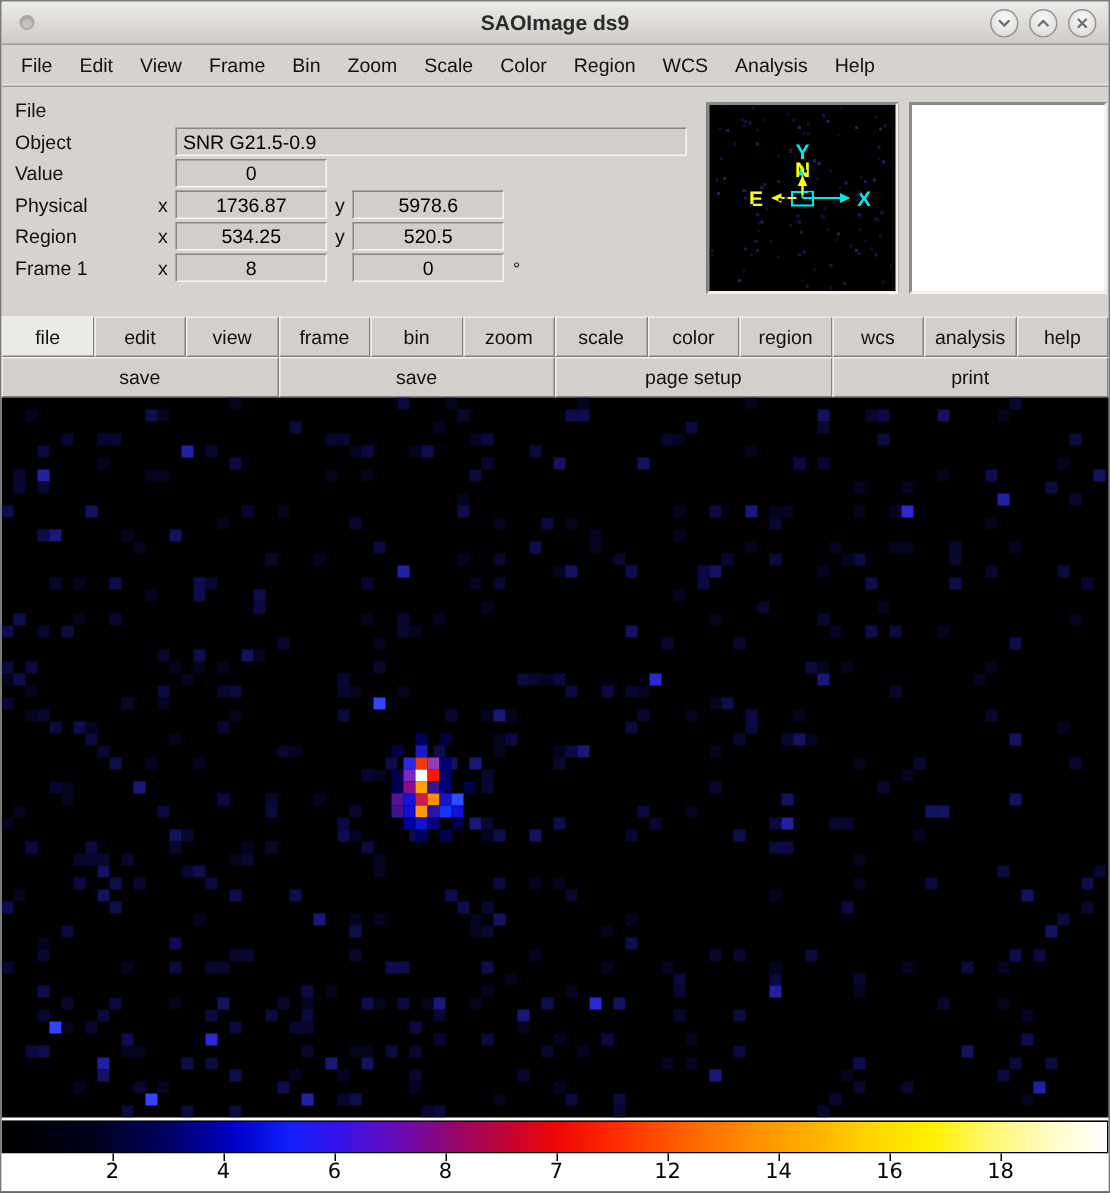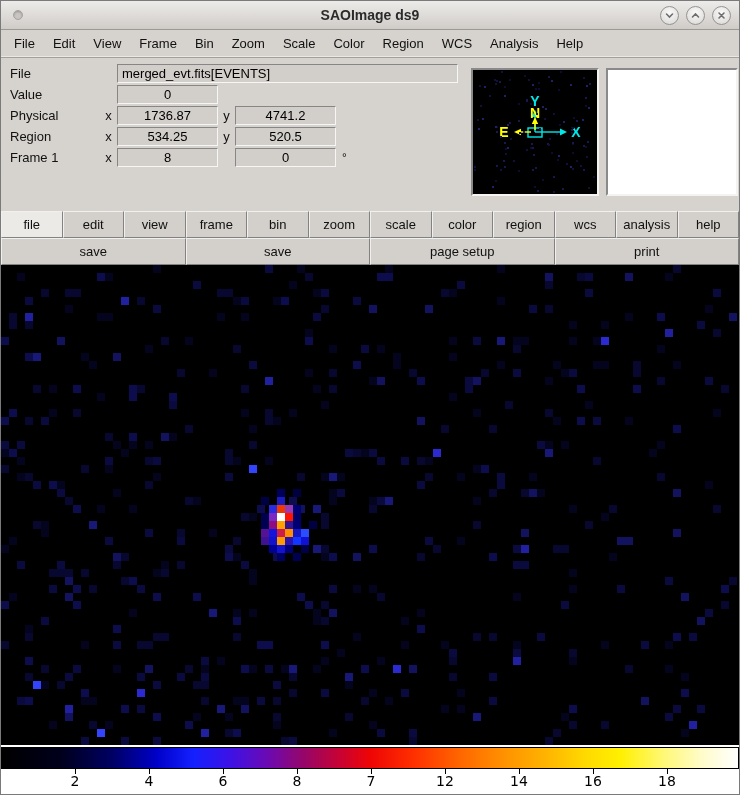--- a/index.html
+++ b/index.html
@@ -140,33 +140,37 @@
       <div class="menu-item">WCS</div>
       <div class="menu-item">Analysis</div>
       <div class="menu-item">Help</div>
     </div>
 
   <div id="info-panel">
     <div id="info-rows">
         <div class="info-row">
           <div class="info-label">File</div>
           <div class="info-sub"></div>
-          <div class="ibox wide">merged_evt.fits[EVENTS]</div>
+        </div>
+        <div class="info-row">
+          <div class="info-label">Object</div>
+          <div class="info-sub"></div>
+          <div class="ibox wide">SNR G21.5-0.9</div>
         </div>
         <div class="info-row">
           <div class="info-label">Value</div>
           <div class="info-sub"></div>
           <div class="ibox small">0</div>
         </div>
         <div class="info-row">
           <div class="info-label">Physical</div>
           <div class="info-sub">x</div>
           <div class="ibox small">1736.87</div>
           <div class="info-sub">y</div>
-          <div class="ibox small">4741.2</div>
+          <div class="ibox small">5978.6</div>
         </div>
         <div class="info-row">
           <div class="info-label">Region</div>
           <div class="info-sub">x</div>
           <div class="ibox small">534.25</div>
           <div class="info-sub">y</div>
           <div class="ibox small">520.5</div>
         </div>
         <div class="info-row">
           <div class="info-label">Frame 1</div>

